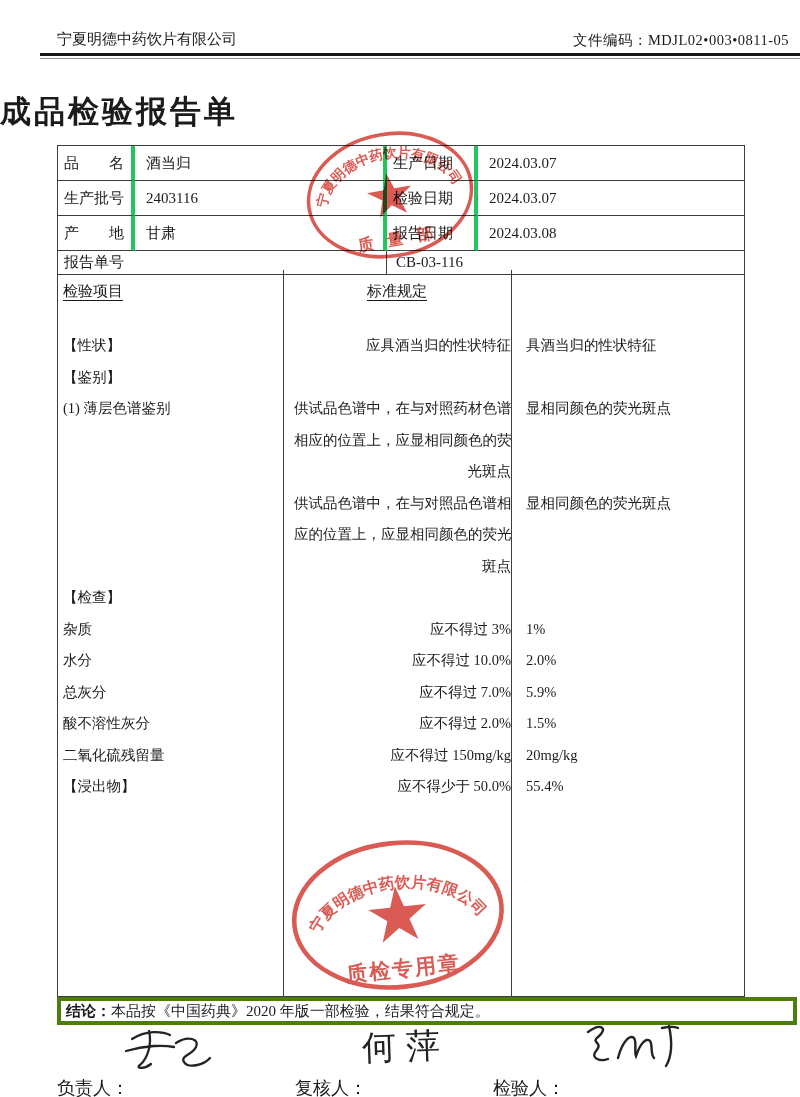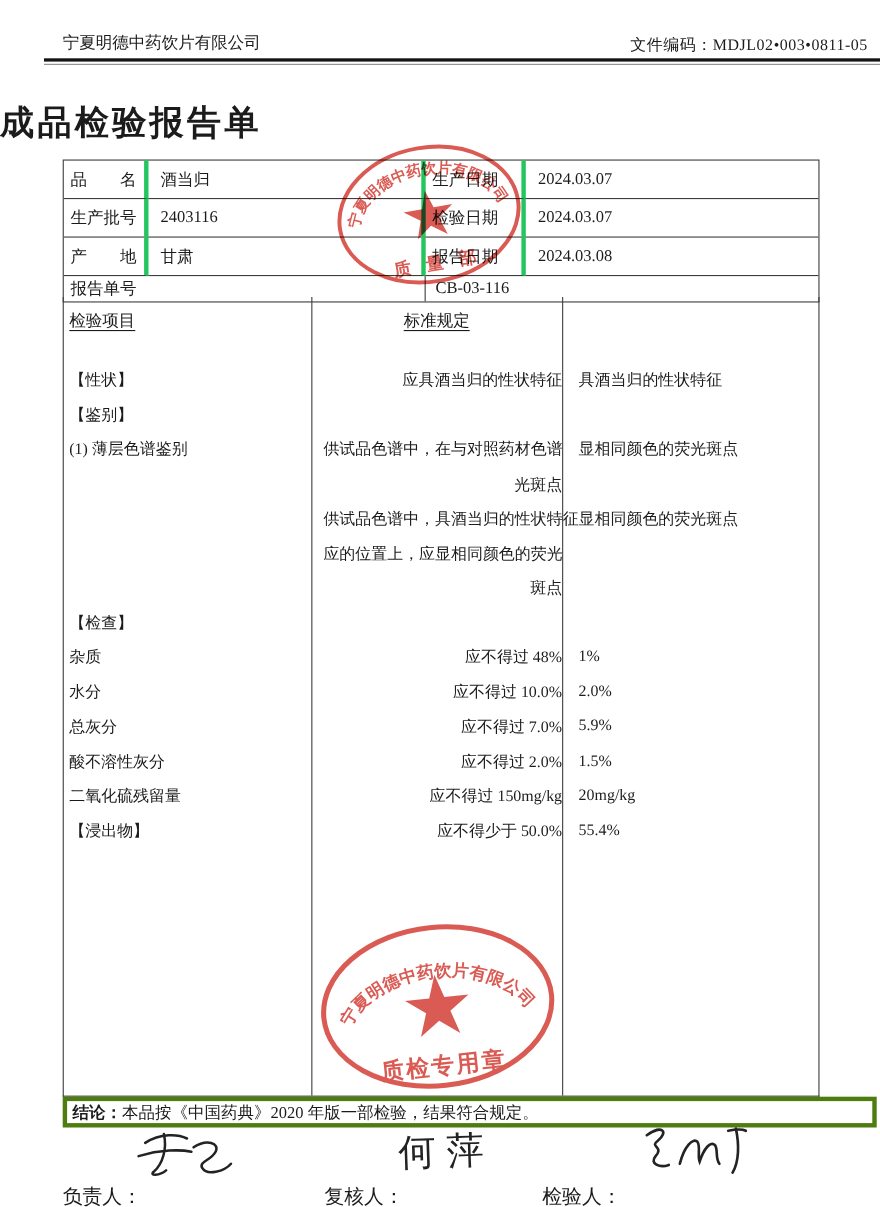--- a/index.html
+++ b/index.html
@@ -109,46 +109,51 @@
           <div class="tcell c2"></div>
           <div class="tcell c3"></div>
         </div>
       <div class="tline">
           <div class="tcell c1">(1) 薄层色谱鉴别</div>
           <div class="tcell c2">供试品色谱中，在与对照药材色谱</div>
           <div class="tcell c3">显相同颜色的荧光斑点</div>
         </div>
       <div class="tline">
           <div class="tcell c1"></div>
+          <div class="tcell c2">相应的位置上，应显相同颜色的荧</div>
+          <div class="tcell c3"></div>
+        </div>
+      <div class="tline">
+          <div class="tcell c1"></div>
           <div class="tcell c2">光斑点</div>
           <div class="tcell c3"></div>
         </div>
       <div class="tline">
           <div class="tcell c1"></div>
-          <div class="tcell c2">供试品色谱中，具酒当归的性状特征</div>
+          <div class="tcell c2">供试品色谱中，在与对照品色谱相</div>
           <div class="tcell c3">显相同颜色的荧光斑点</div>
         </div>
       <div class="tline">
           <div class="tcell c1"></div>
           <div class="tcell c2">应的位置上，应显相同颜色的荧光</div>
           <div class="tcell c3"></div>
         </div>
       <div class="tline">
           <div class="tcell c1"></div>
           <div class="tcell c2">斑点</div>
           <div class="tcell c3"></div>
         </div>
       <div class="tline">
           <div class="tcell c1">【检查】</div>
           <div class="tcell c2"></div>
           <div class="tcell c3"></div>
         </div>
       <div class="tline">
           <div class="tcell c1">杂质</div>
-          <div class="tcell c2">应不得过 48%</div>
+          <div class="tcell c2">应不得过 3%</div>
           <div class="tcell c3">1%</div>
         </div>
       <div class="tline">
           <div class="tcell c1">水分</div>
           <div class="tcell c2">应不得过 10.0%</div>
           <div class="tcell c3">2.0%</div>
         </div>
       <div class="tline">
           <div class="tcell c1">总灰分</div>
           <div class="tcell c2">应不得过 7.0%</div>

